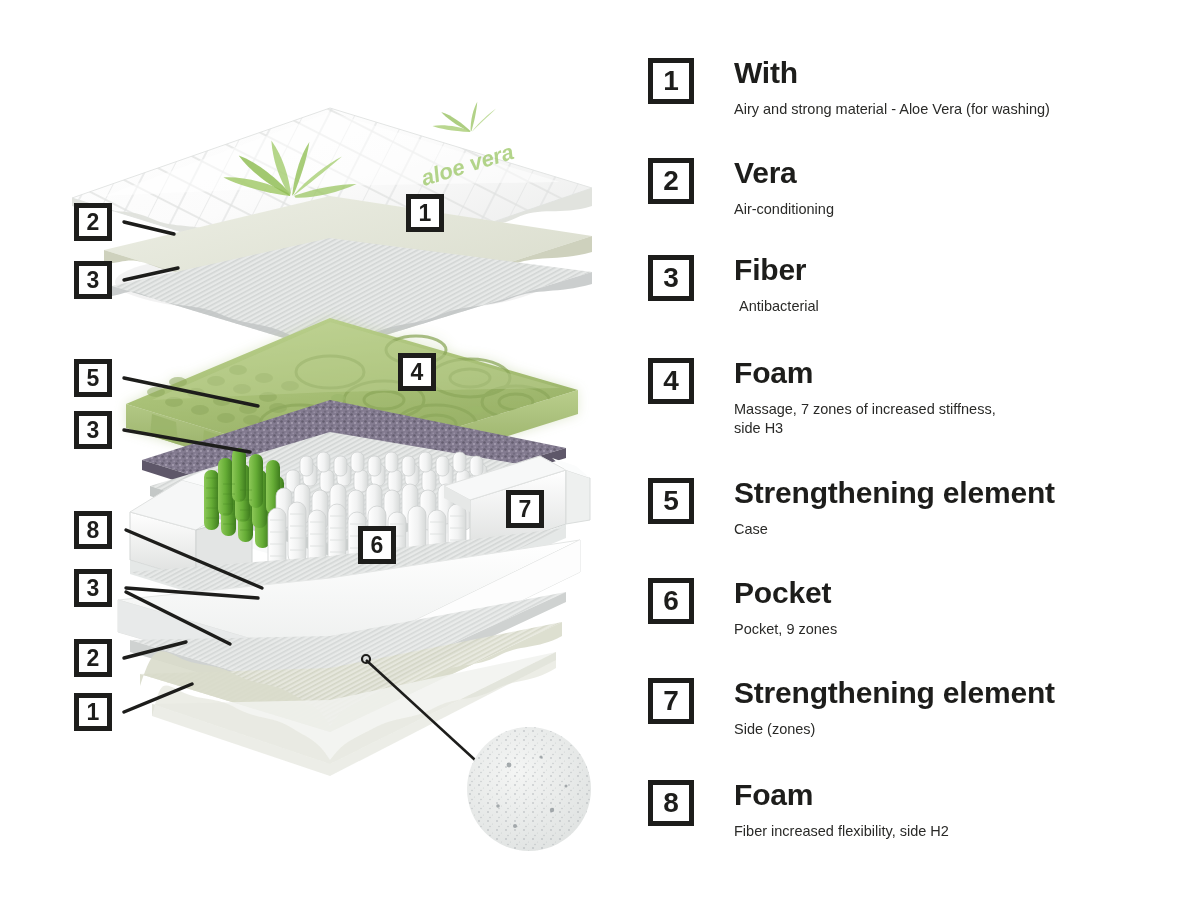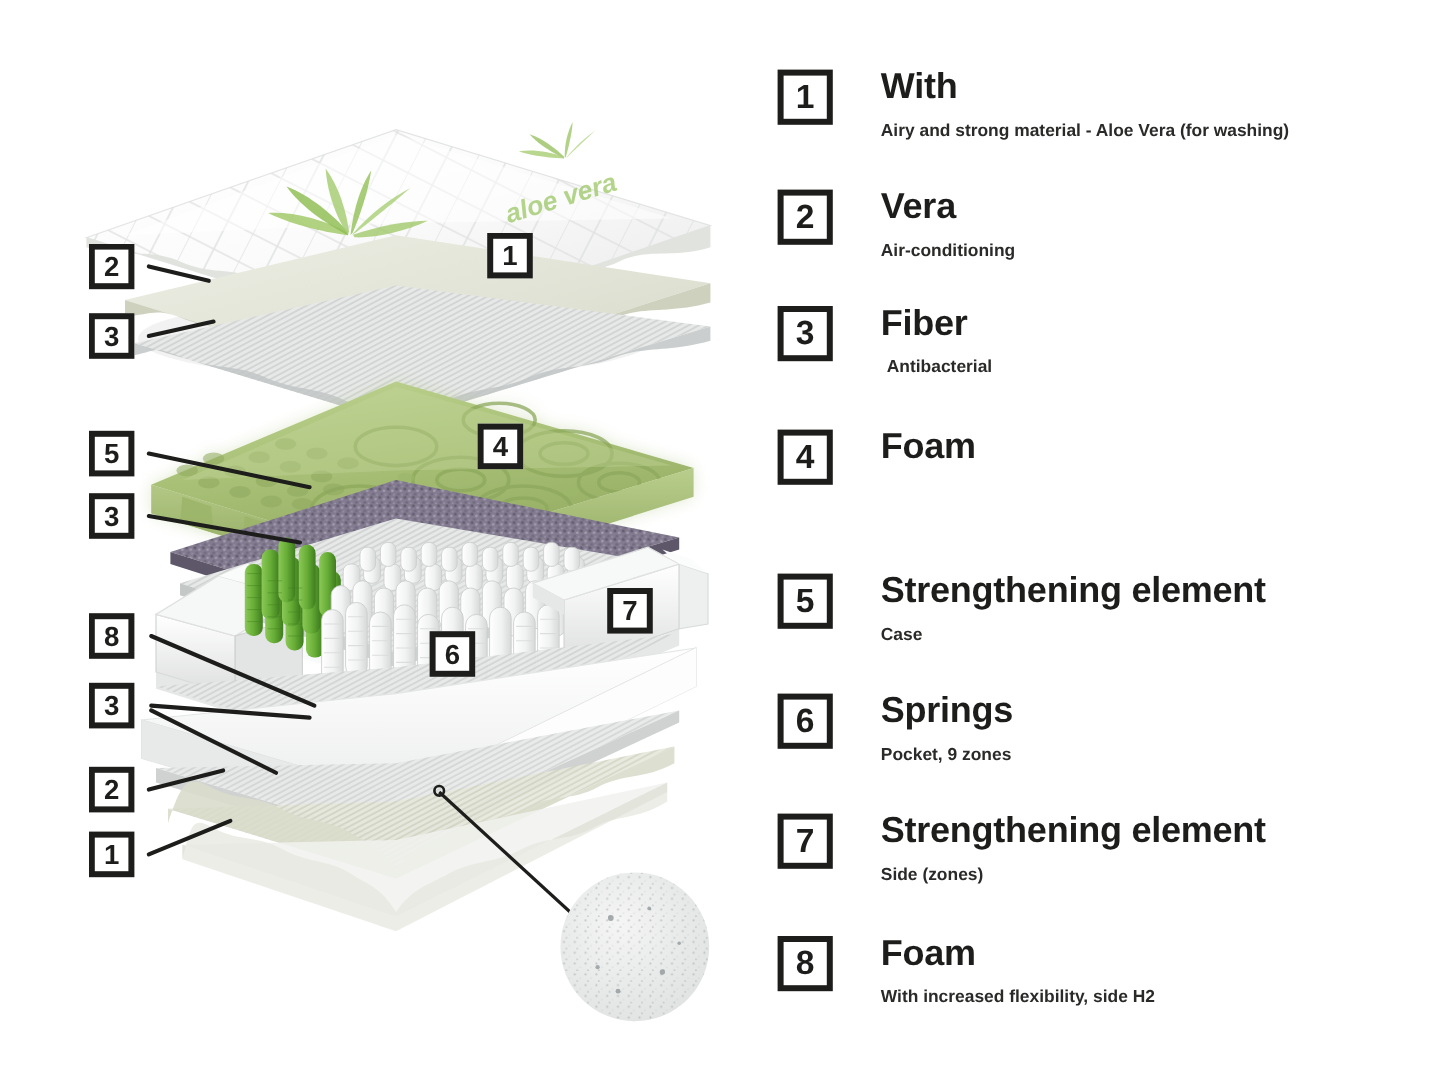--- a/index.html
+++ b/index.html
@@ -37,21 +37,21 @@
     border:5px solid #1d1d1b;background:#fff;box-sizing:border-box;
     display:flex;align-items:center;justify-content:center;
     font-size:28px;font-weight:700;line-height:1;color:#1d1d1b;
   }
   .ltext{margin-left:40px;padding-top:0;}
   .ltitle{
     font-size:30px;font-weight:700;line-height:1.02;
     letter-spacing:-0.2px;color:#1d1d1b;white-space:nowrap;
   }
   .lsub{
-    font-size:14.5px;font-weight:700;line-height:1.33;
+    font-size:14.5px;font-weight:400;line-height:1.33;
     color:#2a2a28;margin-top:11px;white-space:pre-line;
   }
   .lsub.indent{padding-left:5px;}
 </style>
 </head>
 <body>
 
 <div id="root">
 
   <div id="illustration">
@@ -467,49 +467,51 @@
       <div class="ltext">
         <div class="ltitle">Fiber</div>
         <div class="lsub indent">Antibacterial</div>
       </div>
     </div>
 
     <div class="lrow" style="top:358px;">
       <div class="lbox">4</div>
       <div class="ltext">
         <div class="ltitle">Foam</div>
+        <div class="lsub">Massage, 7 zones of increased stiffness,
+side H3</div>
       </div>
     </div>
 
     <div class="lrow" style="top:478px;">
       <div class="lbox">5</div>
       <div class="ltext">
         <div class="ltitle">Strengthening element</div>
         <div class="lsub">Case</div>
       </div>
     </div>
 
     <div class="lrow" style="top:578px;">
       <div class="lbox">6</div>
       <div class="ltext">
-        <div class="ltitle">Springs</div>
+        <div class="ltitle">Pocket</div>
         <div class="lsub">Pocket, 9 zones</div>
       </div>
     </div>
 
     <div class="lrow" style="top:678px;">
       <div class="lbox">7</div>
       <div class="ltext">
         <div class="ltitle">Strengthening element</div>
         <div class="lsub">Side (zones)</div>
       </div>
     </div>
 
     <div class="lrow" style="top:780px;">
       <div class="lbox">8</div>
       <div class="ltext">
         <div class="ltitle">Foam</div>
-        <div class="lsub">With increased flexibility, side H2</div>
+        <div class="lsub">Fiber increased flexibility, side H2</div>
       </div>
     </div>
 
   </div>
 </div>
 
 </body></html>

